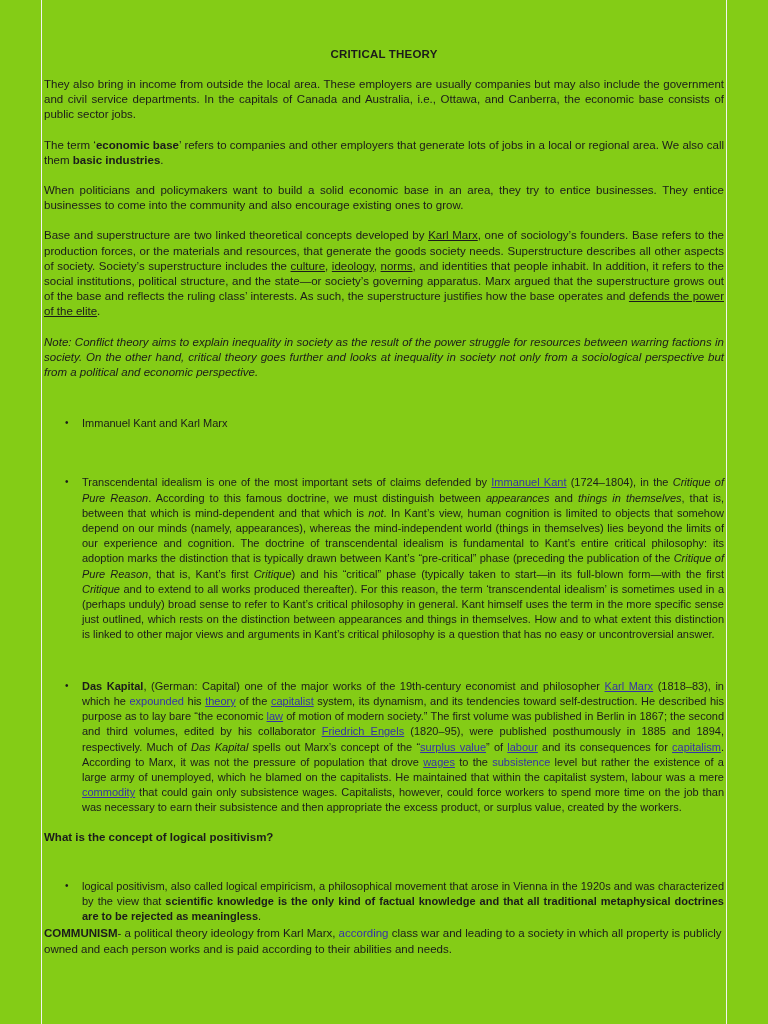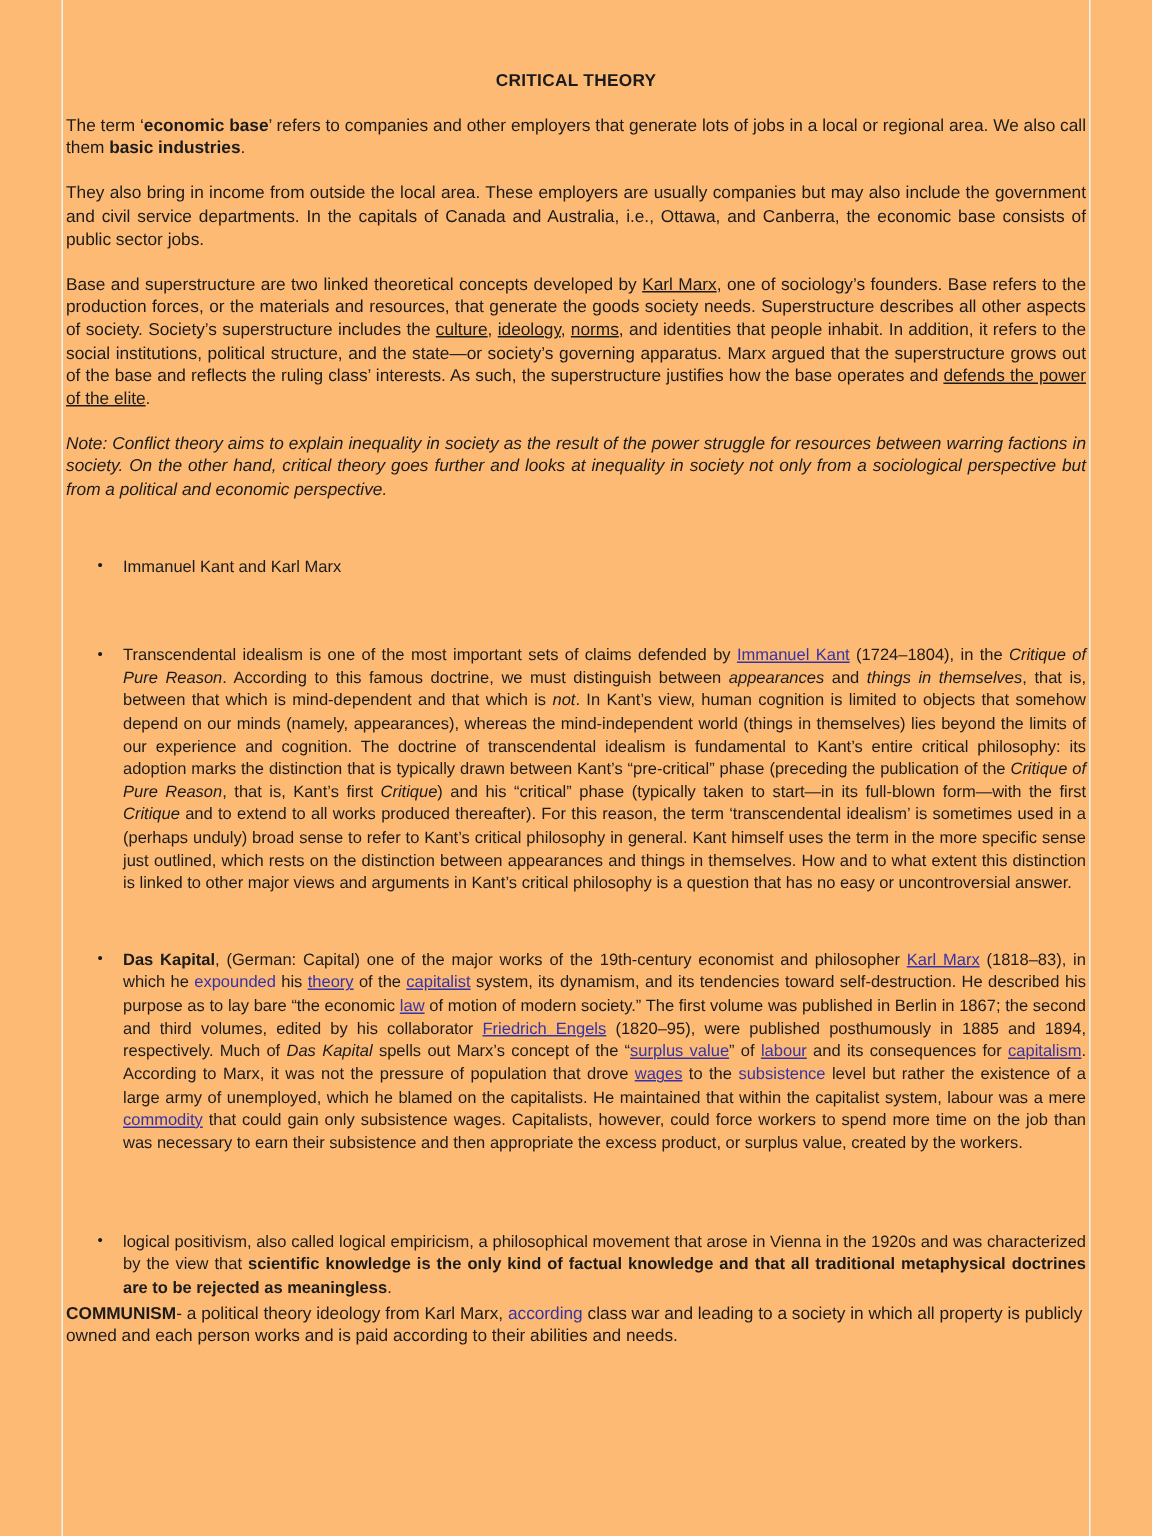--- a/index.html
+++ b/index.html
@@ -12,21 +12,21 @@
     width: 768px;
     height: 1024px;
     font-family: "Liberation Sans", sans-serif;
     color: #1b1b1b;
     overflow: hidden;
   }
   .page {
     position: relative;
     width: 768px;
     height: 1024px;
-    background: #fdba74;
+    background: #84cc16;
     box-sizing: border-box;
     padding: 44px 44px 0 44px;
   }
   .page-edge-left {
     position: absolute;
     left: 41px;
     top: 0;
     width: 1px;
     height: 1024px;
     background: #f2f2f2;
@@ -119,43 +119,45 @@
 <body>
 
 <div class="page">
   <div class="page-edge-left"></div>
   <div class="page-edge-right"></div>
 
   <div class="doc">
 
     <h1 class="doc-title">CRITICAL THEORY</h1>
 
+    <p class="para">They also bring in income from outside the local area. These employers are usually companies but may also include the government and civil service departments. In the capitals of Canada and Australia, i.e., Ottawa, and Canberra, the economic base consists of public sector jobs.</p>
+
     <p class="para"><span>The term ‘</span><span class="b">economic base</span><span>’ refers to companies and other employers that generate lots of jobs in a local or regional area. We also call them </span><span class="b">basic industries</span><span>.</span></p>
 
-    <p class="para">They also bring in income from outside the local area. These employers are usually companies but may also include the government and civil service departments. In the capitals of Canada and Australia, i.e., Ottawa, and Canberra, the economic base consists of public sector jobs.</p>
-
+    <p class="para">When politicians and policymakers want to build a solid economic base in an area, they try to entice businesses. They entice businesses to come into the community and also encourage existing ones to grow.</p>
 
     <p class="para"><span>Base and superstructure are two linked theoretical concepts developed by </span><a class="link-dark" href="#">Karl Marx</a><span>, one of sociology’s founders. Base refers to the production forces, or the materials and resources, that generate the goods society needs. Superstructure describes all other aspects of society. Society’s superstructure includes the </span><a class="link-dark" href="#">culture</a><span>, </span><a class="link-dark" href="#">ideology</a><span>, </span><a class="link-dark" href="#">norms</a><span>, and identities that people inhabit. In addition, it refers to the social institutions, political structure, and the state—or society’s governing apparatus. Marx argued that the superstructure grows out of the base and reflects the ruling class’ interests. As such, the superstructure justifies how the base operates and </span><a class="link-dark" href="#">defends the power of the elite</a><span>.</span></p>
 
     <p class="note">Note: Conflict theory aims to explain inequality in society as the result of the power struggle for resources between warring factions in society. On the other hand, critical theory goes further and looks at inequality in society not only from a sociological perspective but from a political and economic perspective.</p>
 
     <ul class="bullets">
       <li>Immanuel Kant and Karl Marx</li>
     </ul>
 
     <div class="block-gap-sm"></div>
 
     <ul class="bullets spaced">
       <li><span>Transcendental idealism is one of the most important sets of claims defended by </span><a class="link-blue" href="#">Immanuel Kant</a><span> (1724–1804), in the </span><span class="i">Critique of Pure Reason</span><span>. According to this famous doctrine, we must distinguish between </span><span class="i">appearances</span><span> and </span><span class="i">things in themselves</span><span>, that is, between that which is mind-dependent and that which is </span><span class="i">not</span><span>. In Kant’s view, human cognition is limited to objects that somehow depend on our minds (namely, appearances), whereas the mind-independent world (things in themselves) lies beyond the limits of our experience and cognition. The doctrine of transcendental idealism is fundamental to Kant’s entire critical philosophy: its adoption marks the distinction that is typically drawn between Kant’s “pre-critical” phase (preceding the publication of the </span><span class="i">Critique of Pure Reason</span><span>, that is, Kant’s first </span><span class="i">Critique</span><span>) and his “critical” phase (typically taken to start—in its full-blown form—with the first </span><span class="i">Critique</span><span> and to extend to all works produced thereafter). For this reason, the term ‘transcendental idealism’ is sometimes used in a (perhaps unduly) broad sense to refer to Kant’s critical philosophy in general. Kant himself uses the term in the more specific sense just outlined, which rests on the distinction between appearances and things in themselves. How and to what extent this distinction is linked to other major views and arguments in Kant’s critical philosophy is a question that has no easy or uncontroversial answer.</span></li>
 
       <li><span class="b">Das Kapital</span><span>, (German: Capital) one of the major works of the 19th-century economist and philosopher </span><a class="link-blue" href="#">Karl Marx</a><span> (1818–83), in which he </span><a class="link-blue-plain" href="#">expounded</a><span> his </span><a class="link-blue" href="#">theory</a><span> of the </span><a class="link-blue" href="#">capitalist</a><span> system, its dynamism, and its tendencies toward self-destruction. He described his purpose as to lay bare “the economic </span><a class="link-blue" href="#">law</a><span> of motion of modern society.” The first volume was published in Berlin in 1867; the second and third volumes, edited by his collaborator </span><a class="link-blue" href="#">Friedrich Engels</a><span> (1820–95), were published posthumously in 1885 and 1894, respectively. Much of </span><span class="i">Das Kapital</span><span> spells out Marx’s concept of the “</span><a class="link-blue" href="#">surplus value</a><span>” of </span><a class="link-blue" href="#">labour</a><span> and its consequences for </span><a class="link-blue" href="#">capitalism</a><span>. According to Marx, it was not the pressure of population that drove </span><a class="link-blue" href="#">wages</a><span> to the </span><a class="link-blue-plain" href="#">subsistence</a><span> level but rather the existence of a large army of unemployed, which he blamed on the capitalists. He maintained that within the capitalist system, labour was a mere </span><a class="link-blue" href="#">commodity</a><span> that could gain only subsistence wages. Capitalists, however, could force workers to spend more time on the job than was necessary to earn their subsistence and then appropriate the excess product, or surplus value, created by the workers.</span></li>
     </ul>
 
     <div class="block-gap-lg"></div>
 
+    <h2 class="section-q">What is the concept of logical positivism?</h2>
 
     <ul class="bullets">
       <li><span>logical positivism, also called logical empiricism, a philosophical movement that arose in Vienna in the 1920s and was characterized by the view that </span><span class="b">scientific knowledge is the only kind of factual knowledge and that all traditional metaphysical doctrines are to be rejected as meaningless</span><span>.</span></li>
     </ul>
 
     <p class="closing"><span class="b">COMMUNISM</span><span>- a political theory ideology from Karl Marx, </span><a class="link-blue-plain" href="#">according</a><span> class war and leading to a society in which all property is publicly owned and each person works and is paid according to their abilities and needs.</span></p>
 
   </div>
 </div>
 

